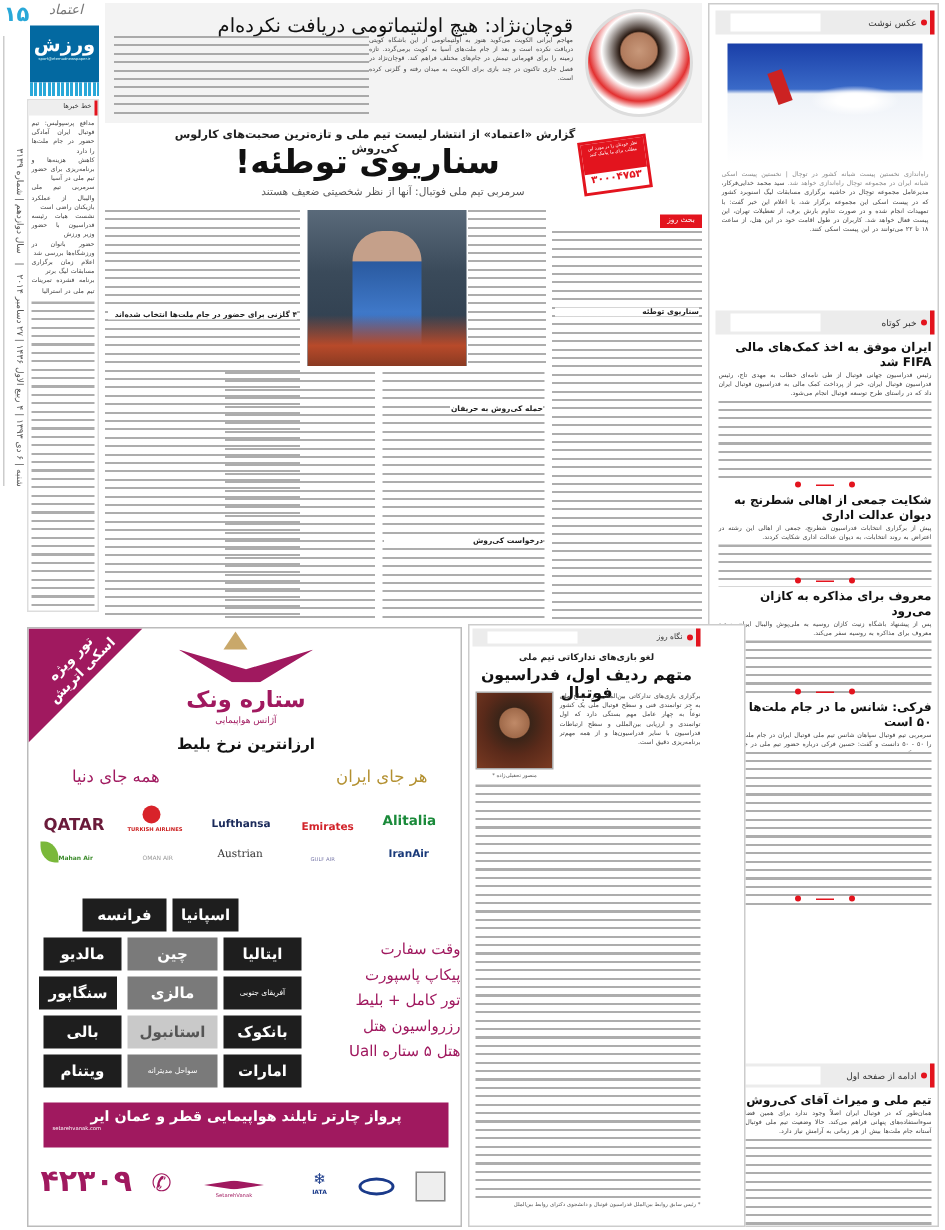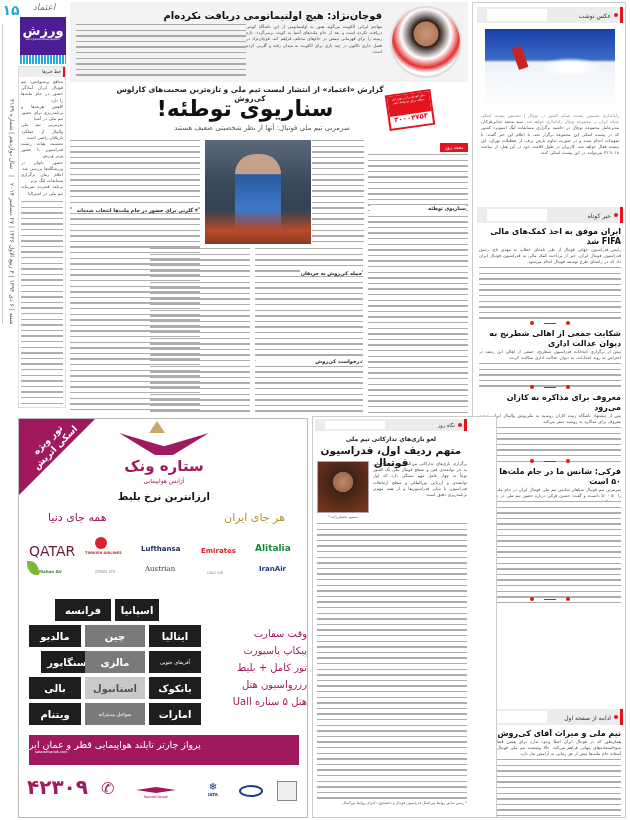--- a/index.html
+++ b/index.html
@@ -24,21 +24,21 @@
 <body>
 
 <div class="abs" style="left:2px;top:2px;width:18px;font-size:14px;color:#29a8d8;font-weight:bold;text-align:center">۱۵</div>
 <div class="abs" style="left:2px;top:24px;width:14px;height:300px;writing-mode:vertical-rl;font-size:6px;color:#555;border-left:1px solid #ccc">
   <span>شنبه | ۶ دی ۱۳۹۳ | ۴ ربیع الاول ۱۴۳۶ | ۲۷ دسامبر ۲۰۱۴</span>
   <span style="margin:4px 0">|</span>
   <span>سال دوازدهم | شماره ۳۱۳۹</span>
 </div>
 
 <div class="abs" style="left:22px;top:2px;width:44px;height:14px;font-size:9px;color:#777;text-align:center;font-style:italic">اعتماد</div>
-<div class="abs" style="left:20px;top:17px;width:46px;height:38px;background:#4c1d95;color:#fff">
+<div class="abs" style="left:20px;top:17px;width:46px;height:38px;background:#0369a1;color:#fff">
   <div style="font-size:13px;text-align:center;padding-top:6px;font-weight:bold">ورزش</div>
   <div style="font-size:2.5px;text-align:center;direction:ltr;color:#dff">sport@etemadnewspaper.ir</div>
 </div>
 <div class="abs" style="left:20px;top:55px;width:46px;height:9px;background:repeating-linear-gradient(90deg,#29a8d8 0,#29a8d8 2px,#fff 2px,#fff 3px)"></div>
 
 <div class="abs box" style="left:18px;top:66px;width:48px;height:342px;border-color:#ddd">
   <div style="position:relative;height:10px;background:#eee">
     <span style="position:absolute;right:0;top:0;width:2px;height:10px;background:#e3141e"></span>
     <span style="position:absolute;right:4px;top:2px;font-size:4.5px;color:#333">خط خبرها</span>
   </div>
@@ -49,21 +49,21 @@
     <p>نشست هیات رئیسه فدراسیون با حضور وزیر ورزش</p>
     <p>حضور بانوان در ورزشگاه‌ها بررسی شد</p>
     <p>اعلام زمان برگزاری مسابقات لیگ برتر</p>
     <p>برنامه فشرده تمرینات تیم ملی در استرالیا</p>
     <div class="lines" style="height:240px;margin-top:4px"></div>
   </div>
 </div>
 
 <div class="abs" style="left:70px;top:2px;width:398px;height:80px;background:#f3f3f3">
   <div class="abs" style="right:6px;top:4px;width:72px;height:72px;border-radius:50%;background:radial-gradient(circle at 50% 38%,#c8987a 0,#b07a5c 22%,#2a1a12 24%,#fff 46%,#e23030 62%,#fff 72%);border:2px solid #ddd"></div>
-  <div class="abs" style="right:86px;top:8px;font-size:10px;font-weight:bold;color:#111">قوچان‌نژاد: هیچ اولتیماتومی دریافت نکرده‌ام</div>
+  <div class="abs" style="right:86px;top:8px;font-size:13px;font-weight:normal;color:#111">قوچان‌نژاد: هیچ اولتیماتومی دریافت نکرده‌ام</div>
   <div class="abs txt" style="right:86px;top:22px;width:136px;height:54px">مهاجم ایرانی الکویت می‌گوید هنوز به اولتیماتومی از این باشگاه کویتی دریافت نکرده است و بعد از جام ملت‌های آسیا به کویت برمی‌گردد. تازه زمینه را برای قهرمانی تیمش در جام‌های مختلف فراهم کند. قوچان‌نژاد در فصل جاری تاکنون در چند بازی برای الکویت به میدان رفته و گلزنی کرده است.</div>
   <div class="abs lines" style="left:6px;top:22px;width:170px;height:52px"></div>
 </div>
 
 <div class="abs" style="left:100px;top:85px;width:300px;font-size:7.5px;font-weight:bold;color:#222;text-align:center">گزارش «اعتماد» از انتشار لیست تیم ملی و تازه‌ترین صحبت‌های کارلوس کی‌روش</div>
 <div class="abs" style="left:110px;top:96px;width:270px;font-size:22px;font-weight:bold;color:#111;text-align:center;letter-spacing:2px">سناریوی توطئه!</div>
 <div class="abs" style="left:127px;top:124px;width:270px;font-size:7px;color:#555;text-align:center">سرمربی تیم ملی فوتبال: آنها از نظر شخصیتی ضعیف هستند</div>
 
 <div class="abs" style="left:387px;top:92px;width:46px;height:36px;border:2px solid #e3141e;background:#fff;transform:rotate(-8deg)">
   <div style="background:#e3141e;color:#fff;font-size:3px;line-height:4px;padding:1px;text-align:center;height:20px">نظر خودتان را در مورد این مطلب برای ما پیامک کنید</div>
@@ -195,63 +195,63 @@
   </div>
 
   <div class="abs" style="left:130px;top:2px;width:0;height:0;border-left:8px solid transparent;border-right:8px solid transparent;border-bottom:12px solid #c9a86a"></div>
   <div class="abs" style="left:100px;top:14px;width:90px;height:22px;border-radius:0 0 50% 50%;background:#a0195f;clip-path:polygon(0 0,50% 60%,100% 0,60% 100%,40% 100%)"></div>
   <div class="abs" style="left:90px;top:38px;width:110px;text-align:center;font-size:15px;color:#a0195f;font-weight:bold">ستاره ونک</div>
   <div class="abs" style="left:90px;top:58px;width:110px;text-align:center;font-size:6px;color:#a0195f">آژانس هواپیمایی</div>
   <div class="abs" style="left:60px;top:72px;width:170px;text-align:center;font-size:10px;font-weight:bold;color:#111">ارزانترین نرخ بلیط</div>
   <div class="abs" style="right:22px;top:92px;font-size:11px;color:#b39030">هر جای ایران</div>
   <div class="abs" style="left:29px;top:92px;font-size:11px;color:#a0195f">همه جای دنیا</div>
 
-  <div class="abs" style="left:10px;top:124px;font-size:14px;font-weight:normal;color:#6a1b3a;direction:ltr">QATAR</div>
+  <div class="abs" style="left:10px;top:124px;font-size:11px;font-weight:bold;color:#6a1b3a;direction:ltr">QATAR</div>
   <div class="abs" style="left:66px;top:132px;font-size:3.5px;color:#c22;direction:ltr;font-weight:bold">TURKISH AIRLINES</div>
   <div class="abs" style="left:76px;top:118px;width:12px;height:12px;border-radius:50%;background:#d8232a"></div>
   <div class="abs" style="left:122px;top:126px;font-size:7px;font-weight:bold;color:#1a2a5a;direction:ltr">Lufthansa</div>
   <div class="abs" style="left:182px;top:128px;font-size:7px;font-weight:bold;color:#d2232a;direction:ltr">Emirates</div>
   <div class="abs" style="left:236px;top:124px;font-size:9px;font-weight:bold;color:#1a8a3a;direction:ltr">Alitalia</div>
 
   <div class="abs" style="left:20px;top:150px;font-size:4px;color:#3a8a2a;direction:ltr;font-weight:bold">Mahan Air</div>
   <div class="abs" style="left:8px;top:142px;width:12px;height:14px;background:#7ab83a;border-radius:0 80% 0 80%"></div>
   <div class="abs" style="left:76px;top:150px;font-size:4px;color:#999;direction:ltr">OMAN AIR</div>
   <div class="abs" style="left:126px;top:146px;font-size:7px;color:#333;direction:ltr;font-family:'DejaVu Serif',serif">Austrian</div>
   <div class="abs" style="left:188px;top:152px;font-size:3.5px;color:#7a7aaa;direction:ltr">GULF AIR</div>
   <div class="abs" style="left:240px;top:146px;font-size:7px;color:#1a3a7a;direction:ltr;font-weight:bold">IranAir</div>
 
   <div class="dest dk" style="left:36px;top:180px;width:56px">فرانسه</div>
   <div class="dest dk" style="left:96px;top:180px;width:44px">اسپانیا</div>
 
   <div class="dest dk" style="left:10px;top:206px;width:52px">مالدیو</div>
   <div class="dest md" style="left:66px;top:206px;width:60px">چین</div>
   <div class="dest dk" style="left:130px;top:206px;width:52px">ایتالیا</div>
 
-  <div class="dest dk" style="left:22px;top:232px;width:52px">سنگاپور</div>
+  <div class="dest dk" style="left:7px;top:232px;width:52px">سنگاپور</div>
   <div class="dest md" style="left:66px;top:232px;width:60px">مالزی</div>
   <div class="dest dk" style="left:130px;top:232px;width:52px;font-size:5px;font-weight:normal">آفریقای جنوبی</div>
 
   <div class="dest dk" style="left:10px;top:258px;width:52px">بالی</div>
   <div class="dest lt" style="left:66px;top:258px;width:60px">استانبول</div>
   <div class="dest dk" style="left:130px;top:258px;width:52px">بانکوک</div>
 
   <div class="dest dk" style="left:10px;top:284px;width:52px">ویتنام</div>
   <div class="dest md" style="left:66px;top:284px;width:60px;font-size:5px;font-weight:normal">سواحل مدیترانه</div>
   <div class="dest dk" style="left:130px;top:284px;width:52px">امارات</div>
 
   <div class="abs" style="left:188px;top:206px;width:100px;font-size:10px;color:#a0195f;line-height:17px;text-align:right">
     <div>وقت سفارت</div>
     <div>پیکاپ پاسپورت</div>
     <div>تور کامل + بلیط</div>
     <div>رزرواسیون هتل</div>
     <div>هتل ۵ ستاره Uall</div>
   </div>
 
   <div class="abs" style="left:10px;top:316px;width:270px;height:30px;background:#a0195f;color:#fff">
-    <div style="font-size:9.5px;font-weight:normal;text-align:left;padding-top:4px">پرواز چارتر تایلند هواپیمایی قطر و عمان ایر</div>
+    <div style="font-size:9.5px;font-weight:bold;text-align:center;padding-top:4px">پرواز چارتر تایلند هواپیمایی قطر و عمان ایر</div>
     <div style="font-size:3.5px;text-align:left;direction:ltr;padding-left:6px">setarehvanak.com</div>
   </div>
 
   <div class="abs" style="left:8px;top:356px;font-size:20px;font-weight:bold;color:#a0195f">۴۲۳۰۹</div>
   <div class="abs" style="left:82px;top:360px;font-size:16px;color:#a0195f">✆</div>
   <div class="abs" style="left:114px;top:360px;width:46px;height:26px">
     <div style="width:40px;height:6px;background:#a0195f;margin:8px auto 2px;clip-path:polygon(0 50%,50% 0,100% 50%,50% 100%)"></div>
     <div style="font-size:3.5px;color:#a0195f;text-align:center;direction:ltr">SetarehVanak</div>
   </div>
   <div class="abs" style="left:180px;top:362px;width:28px;height:22px;color:#1a3a8a;text-align:center">

